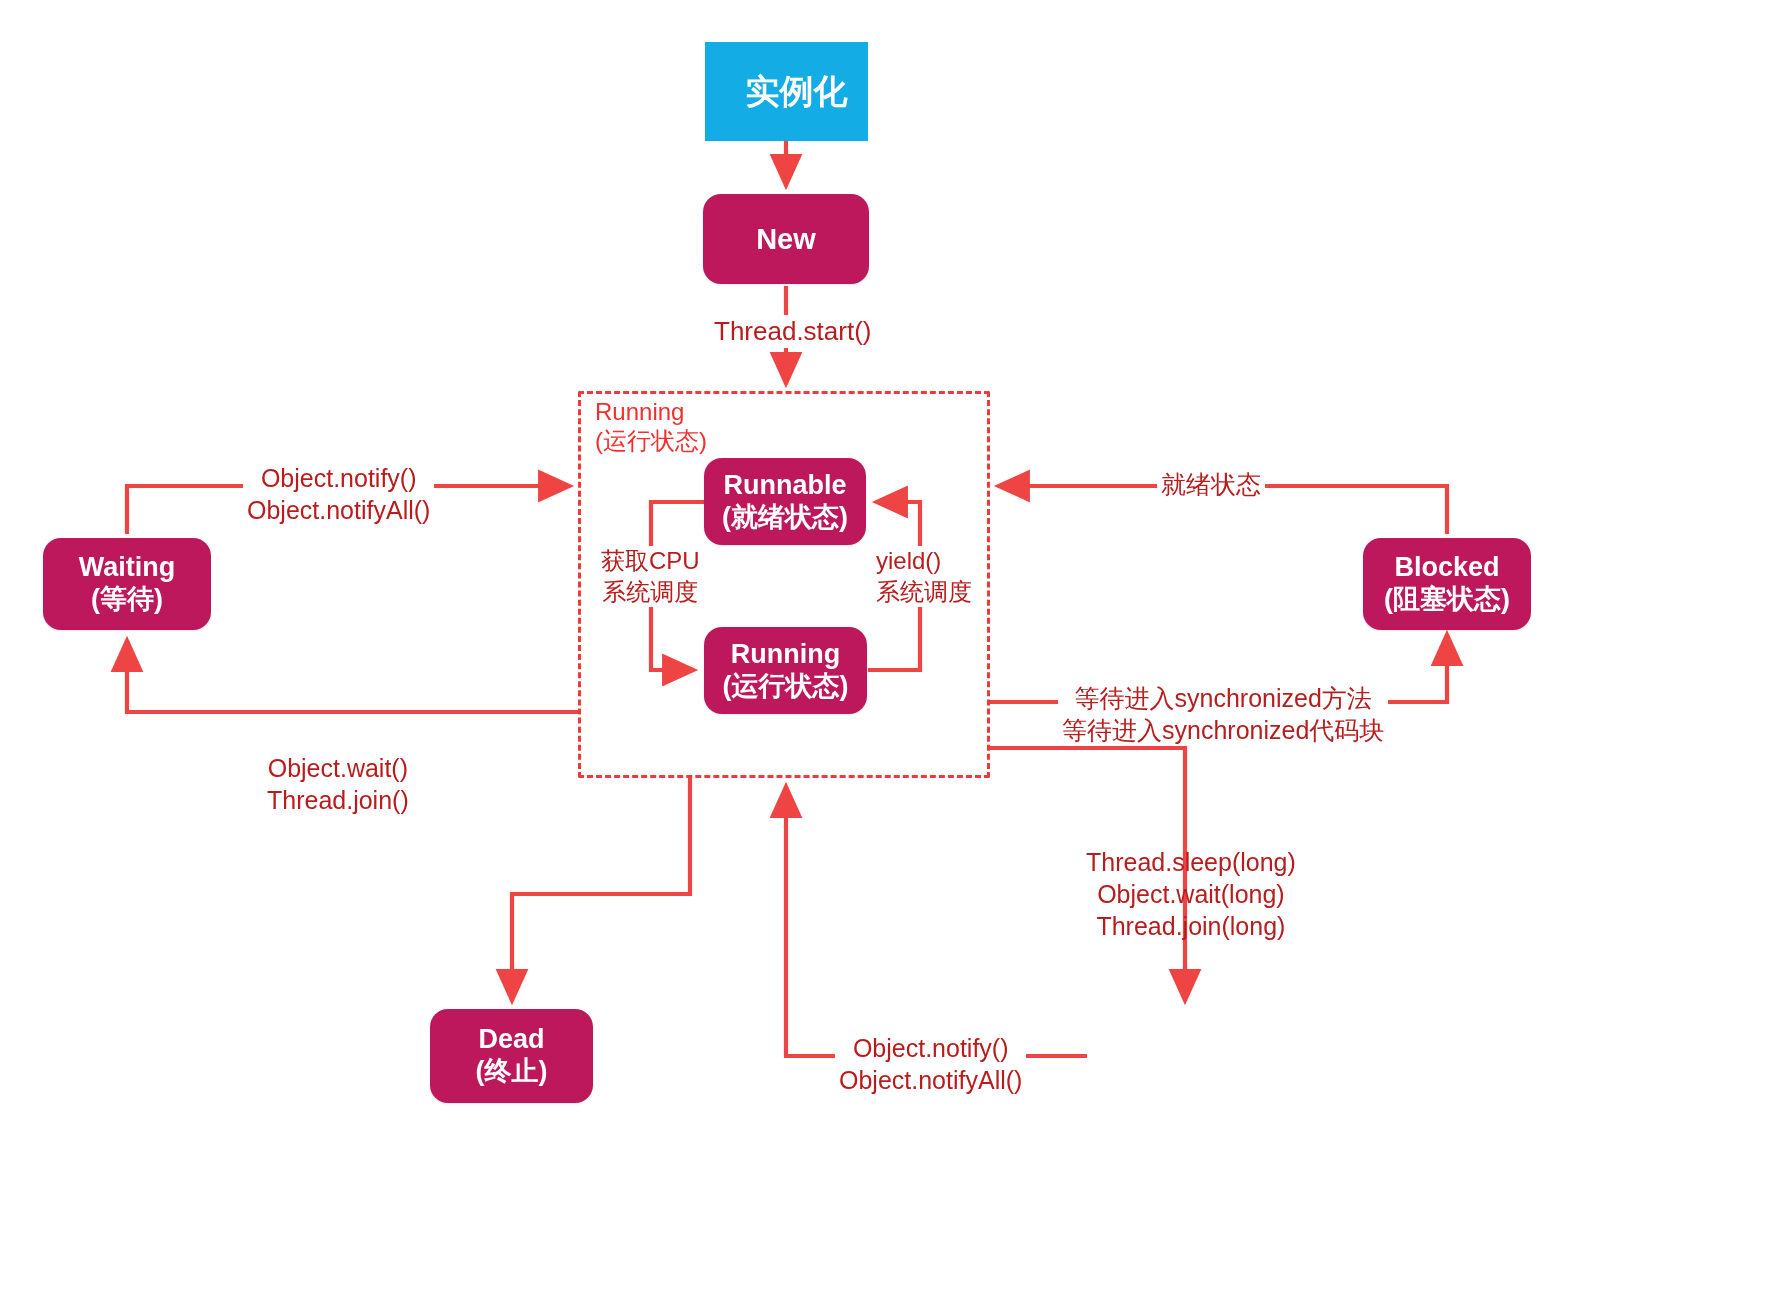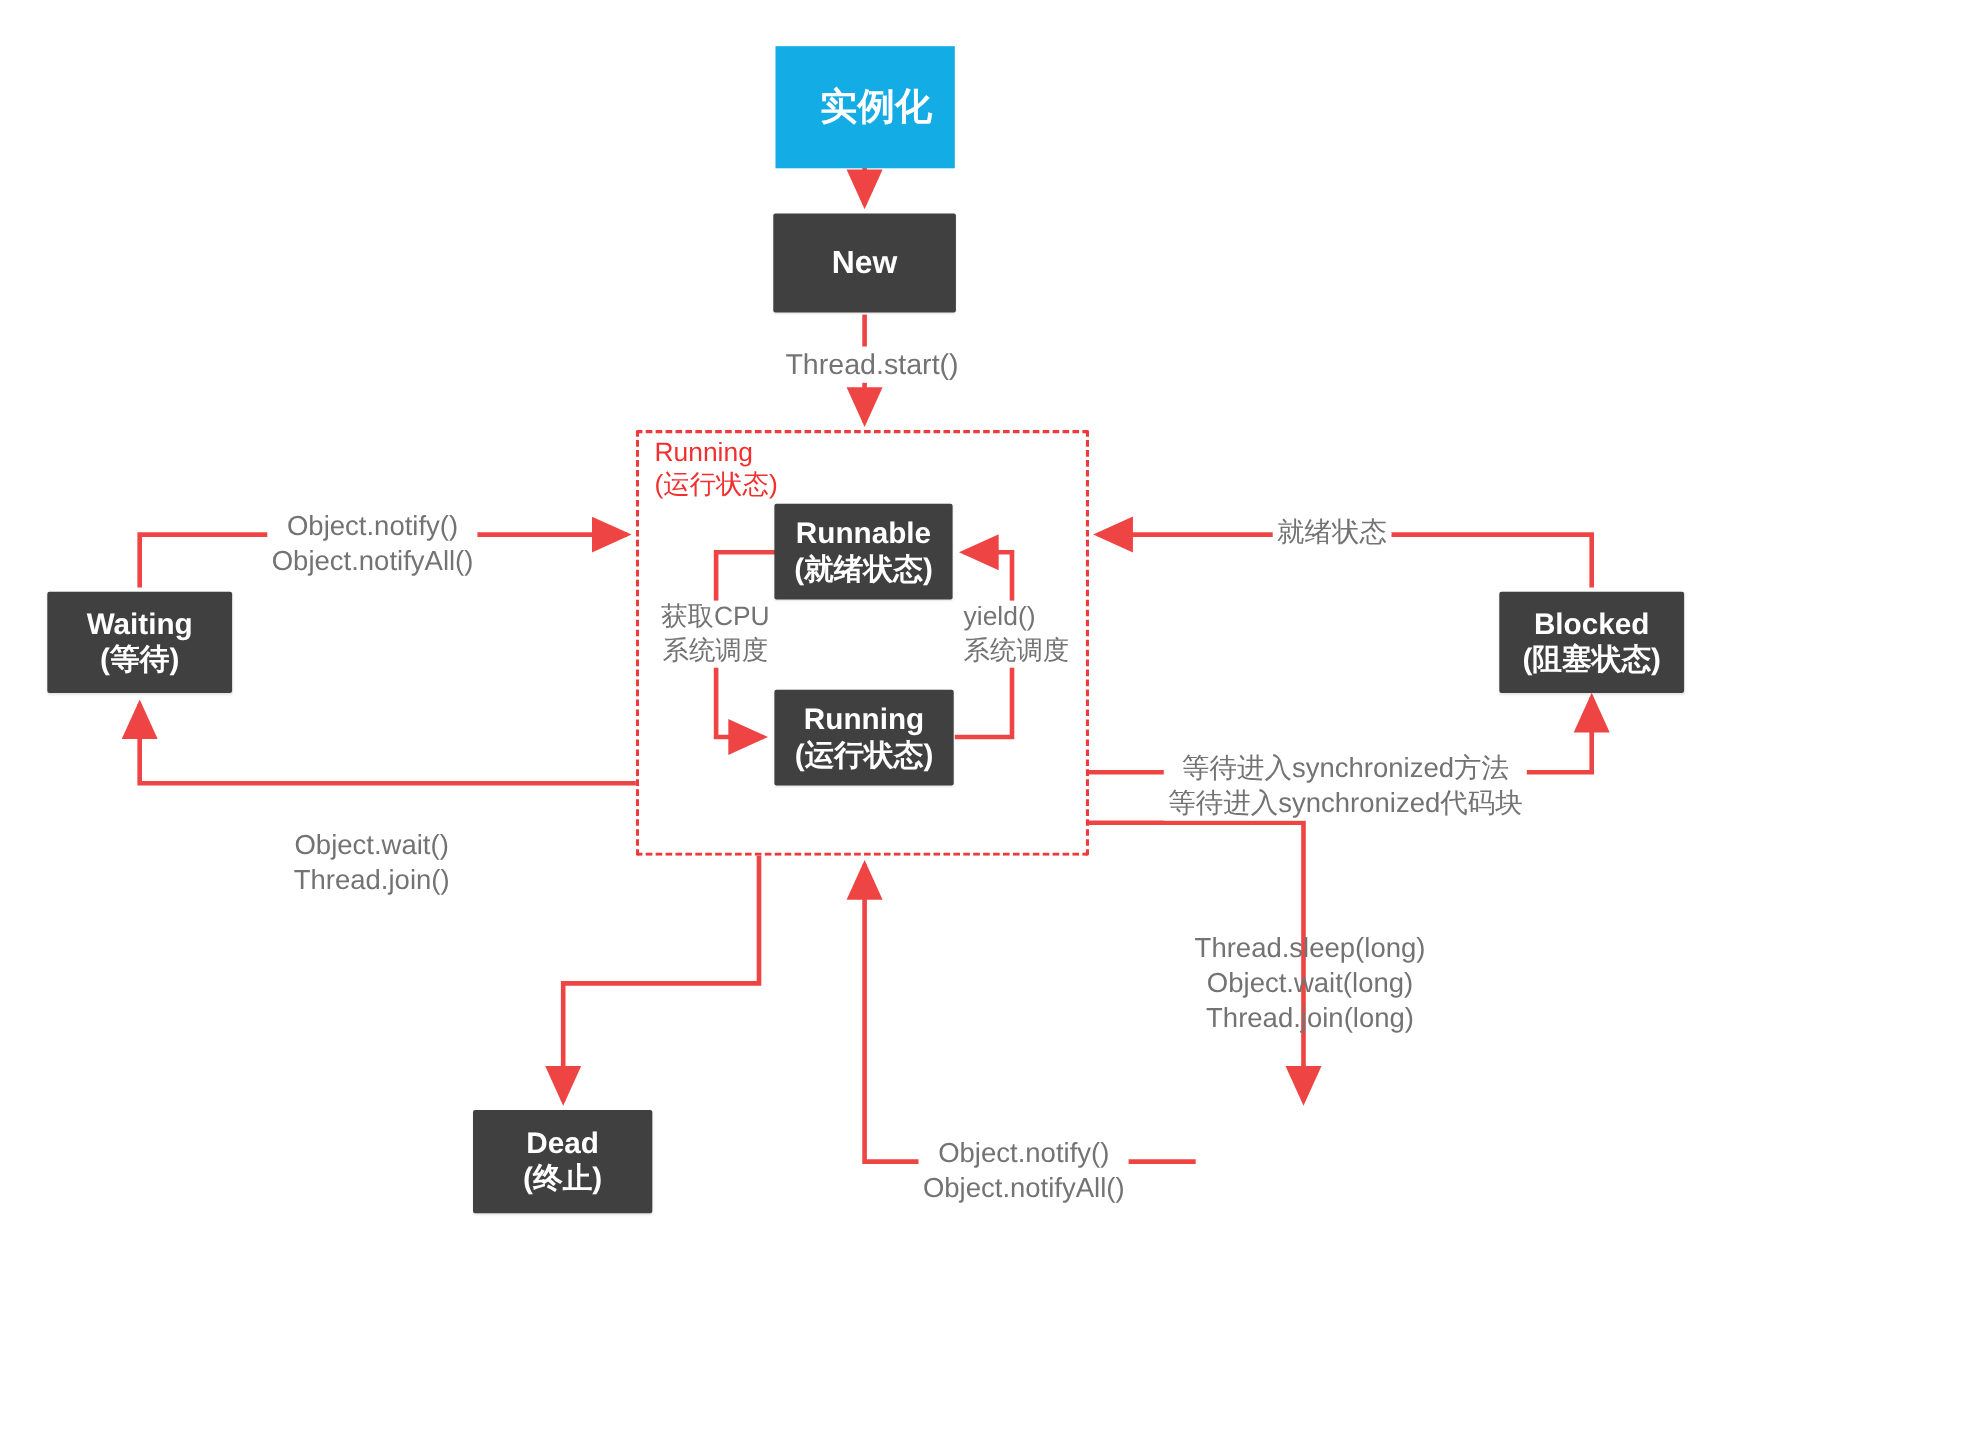--- a/index.html
+++ b/index.html
@@ -30,33 +30,33 @@
     display: flex;
     flex-direction: column;
     align-items: center;
     justify-content: center;
     color: #ffffff;
     text-align: center;
     line-height: 1.18;
     z-index: 5;
   }
   .node.green {
-    background: #404040;
-    border-radius: 2px;
+    background: #be185d;
+    border-radius: 18px;
     box-shadow: 0 1px 2px rgba(0,0,0,0.10);
   }
   .node.blue {
     background: #13ace5;
     border-radius: 0px;
   }
   .node .l1 { font-weight: bold; letter-spacing: 0px; }
   .node .l2 { font-weight: bold; }
 
   
-  #node-instantiate { left: 705px; top: 42px;  width: 163px; height: 111px;  font-size: 34px; padding-left: 20px; }
+  #node-instantiate { left: 705px; top: 42px;  width: 163px; height: 99px;  font-size: 34px; padding-left: 20px; }
   #node-new         { left: 703px; top: 194px; width: 166px; height: 90px;  font-size: 29px; }
   #node-runnable    { left: 704px; top: 458px; width: 162px; height: 87px;  font-size: 27px; }
   #node-running     { left: 704px; top: 627px; width: 163px; height: 87px;  font-size: 27px; }
   #node-waiting     { left: 43px;  top: 538px; width: 168px; height: 92px;  font-size: 27px; }
   #node-blocked     { left: 1363px;top: 538px; width: 168px; height: 92px;  font-size: 27px; }
   #node-dead        { left: 430px; top: 1009px;width: 163px; height: 94px;  font-size: 27px; }
   #node-timewaiting { left: 1087px;top: 1009px;width: 196px; height: 94px;  font-size: 27px; }
 
   
   #running-region {
@@ -74,21 +74,21 @@
     color: #f22f2f;
     font-size: 24px;
     line-height: 1.2;
     z-index: 3;
     white-space: nowrap;
   }
 
   
   .elabel {
     position: absolute;
-    color: #737373;
+    color: #b91c1c;
     font-size: 25px;
     line-height: 1.28;
     white-space: nowrap;
     z-index: 4;
     background: #ffffff;
     padding: 0 4px;
   }
   .elabel.nobg { background: transparent; }
 
   #lbl-thread-start   { left: 710px;  top: 315px; font-size: 26px; }

